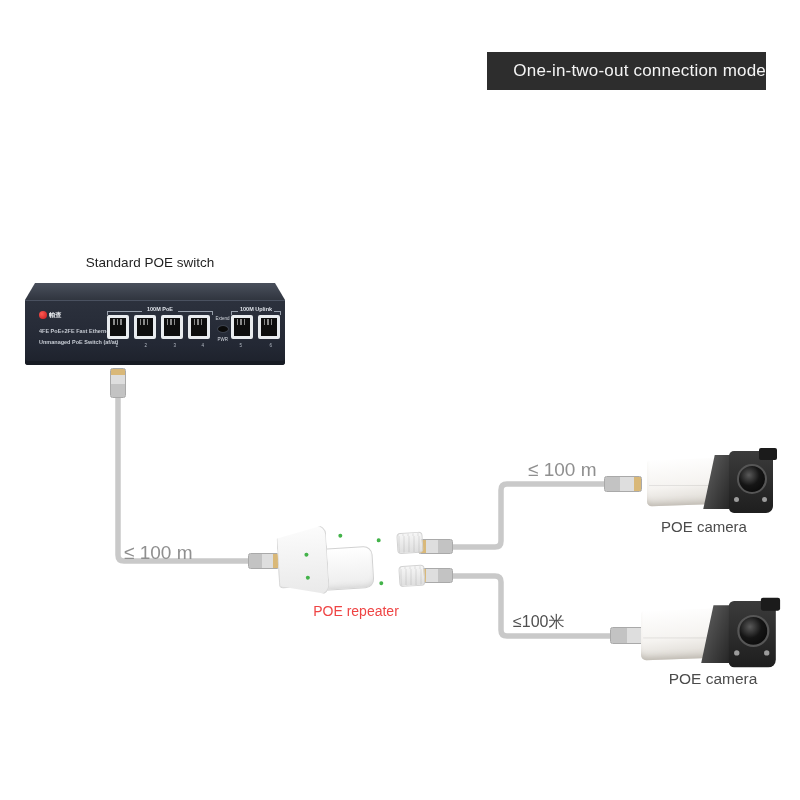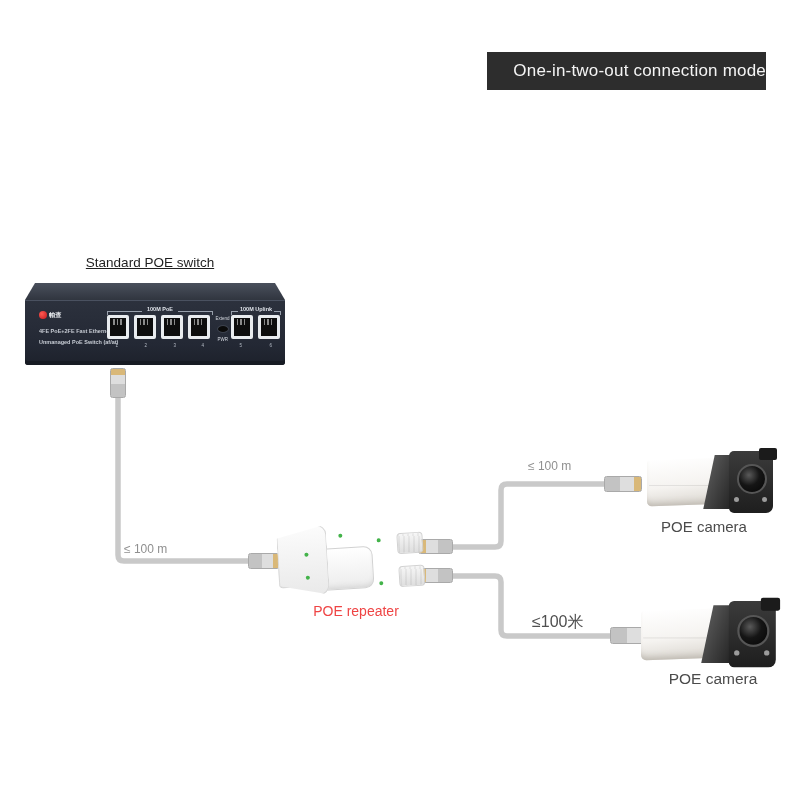--- a/index.html
+++ b/index.html
@@ -6,26 +6,26 @@
   #canvas{position:relative;width:800px;height:800px;background:#ffffff;overflow:hidden;
           font-family:"Liberation Sans", sans-serif;}
 
   
   .banner{position:absolute;left:487px;top:52px;width:279px;height:38px;background:#2d2d2d;
           display:flex;align-items:center;justify-content:flex-end;color:#f4f4f4;font-size:17px;
           letter-spacing:.2px;}
 
   
   .caption{position:absolute;color:#ef4444;text-align:center;white-space:nowrap;}
-  .cap-switch{left:60px;top:255px;width:180px;font-size:13.5px;color:#1f1f1f;text-decoration:underline;}
+  .cap-switch{left:60px;top:255px;width:180px;font-size:13.5px;color:#1f1f1f;}
   .cap-repeater{left:296px;top:603px;width:120px;font-size:14px;}
   .cap-cam1{left:644px;top:518px;width:120px;font-size:15px;color:#4b4b4b;}
   .cap-cam2{left:650px;top:670px;width:126px;font-size:15.5px;color:#4b4b4b;}
   .cable-label{position:absolute;white-space:nowrap;}
-  .lbl-gray{color:#8f8f8f;font-size:12px;}
+  .lbl-gray{color:#8f8f8f;font-size:19px;}
   .lbl-dark{color:#4f4f4f;font-size:16px;}
 
   
   .tx{font-size:10px;line-height:1.1;display:inline-block;white-space:nowrap;}
   .s45{transform:scale(.45);}
   .s55{transform:scale(.55);}
   .s62{transform:scale(.62);}
 
   
   .switch{position:absolute;left:25px;top:283px;width:260px;height:85px;}
@@ -222,15 +222,15 @@
       <div class="cam-lens"></div>
       <div class="cam-ir" style="left:5px;top:46px;"></div>
       <div class="cam-ir" style="left:33px;top:46px;"></div>
     </div>
     <div class="cam-hood"></div>
   </div>
   <div class="caption cap-cam2">POE camera</div>
 
   <div class="cable-label lbl-gray" style="left:124px;top:542px;">≤ 100 m</div>
   <div class="cable-label lbl-gray" style="left:528px;top:459px;">≤ 100 m</div>
-  <div class="cable-label lbl-dark" style="left:532px;top:612px;">≤100米</div>
+  <div class="cable-label lbl-dark" style="left:513px;top:612px;">≤100米</div>
 
 </div>
 
 </body></html>

